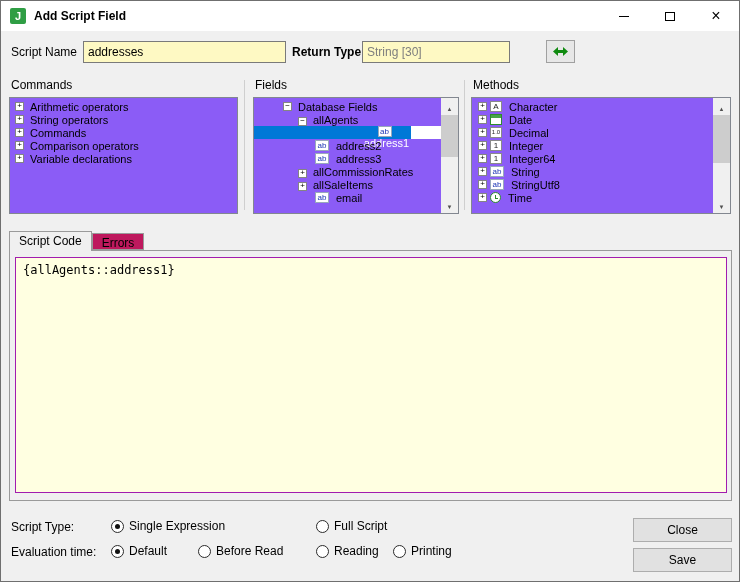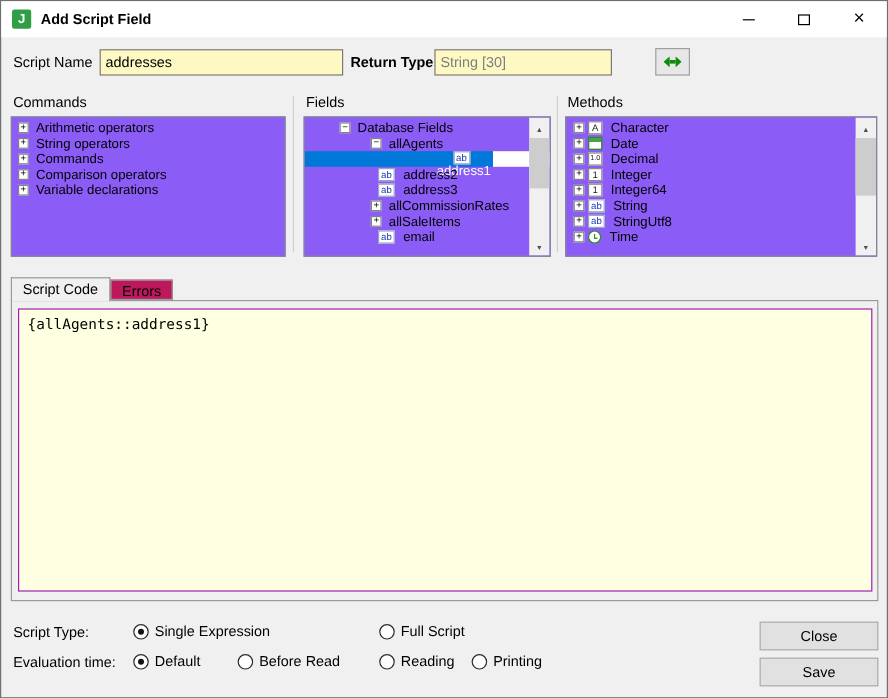--- a/index.html
+++ b/index.html
@@ -25,21 +25,21 @@
             border:1px solid #a0a0a0;display:flex;align-items:center;justify-content:center;}
   
   .listbox{position:absolute;top:96px;height:117px;background:#8b5cf6;border:1px solid #828790;
            overflow:hidden;font-size:11px;padding-top:2px;}
   .splitter{position:absolute;top:79px;width:1px;height:130px;background:#cfcfcf;}
   .row{height:13px;display:flex;align-items:center;white-space:nowrap;position:relative;}
   .row.selected{background:linear-gradient(90deg,#0078d7 0,#0078d7 157px,#fff 157px);flex-direction:column;}
   .row.selected .tlabel{color:#fff;}
   .tlabel{padding:0 3px;}
   .pl5{padding-left:5px;} .pl6{padding-left:6px;}
-  .lv0{padding-left:29px;} .lv1{padding-left:55px;} .lv2{padding-left:61px;}
+  .lv0{padding-left:29px;} .lv1{padding-left:44px;align-items:flex-end;} .lv2{padding-left:61px;}
   .exp{width:9px;height:9px;border:1px solid #848484;background:#fff;display:inline-flex;flex:none;
        align-items:center;justify-content:center;font-size:8px;line-height:1;margin-right:3px;}
   .exp.plus::before{content:"+";margin-top:-1px;}
   .exp.minus::before{content:"\2212";margin-top:-1px;}
   .fi{flex:none;margin-right:4px;}
   .icon-ab{width:14px;height:11px;border:1px solid #98a8bc;background:#fff;font-size:8px;line-height:9px;
            text-align:center;color:#1c35b5;}
   .icon-ab::before{content:"ab";}
   .icon-box{width:12px;height:11px;border:1px solid #8a8a8a;background:#fff;font-size:8px;line-height:9px;
             text-align:center;color:#222;}

